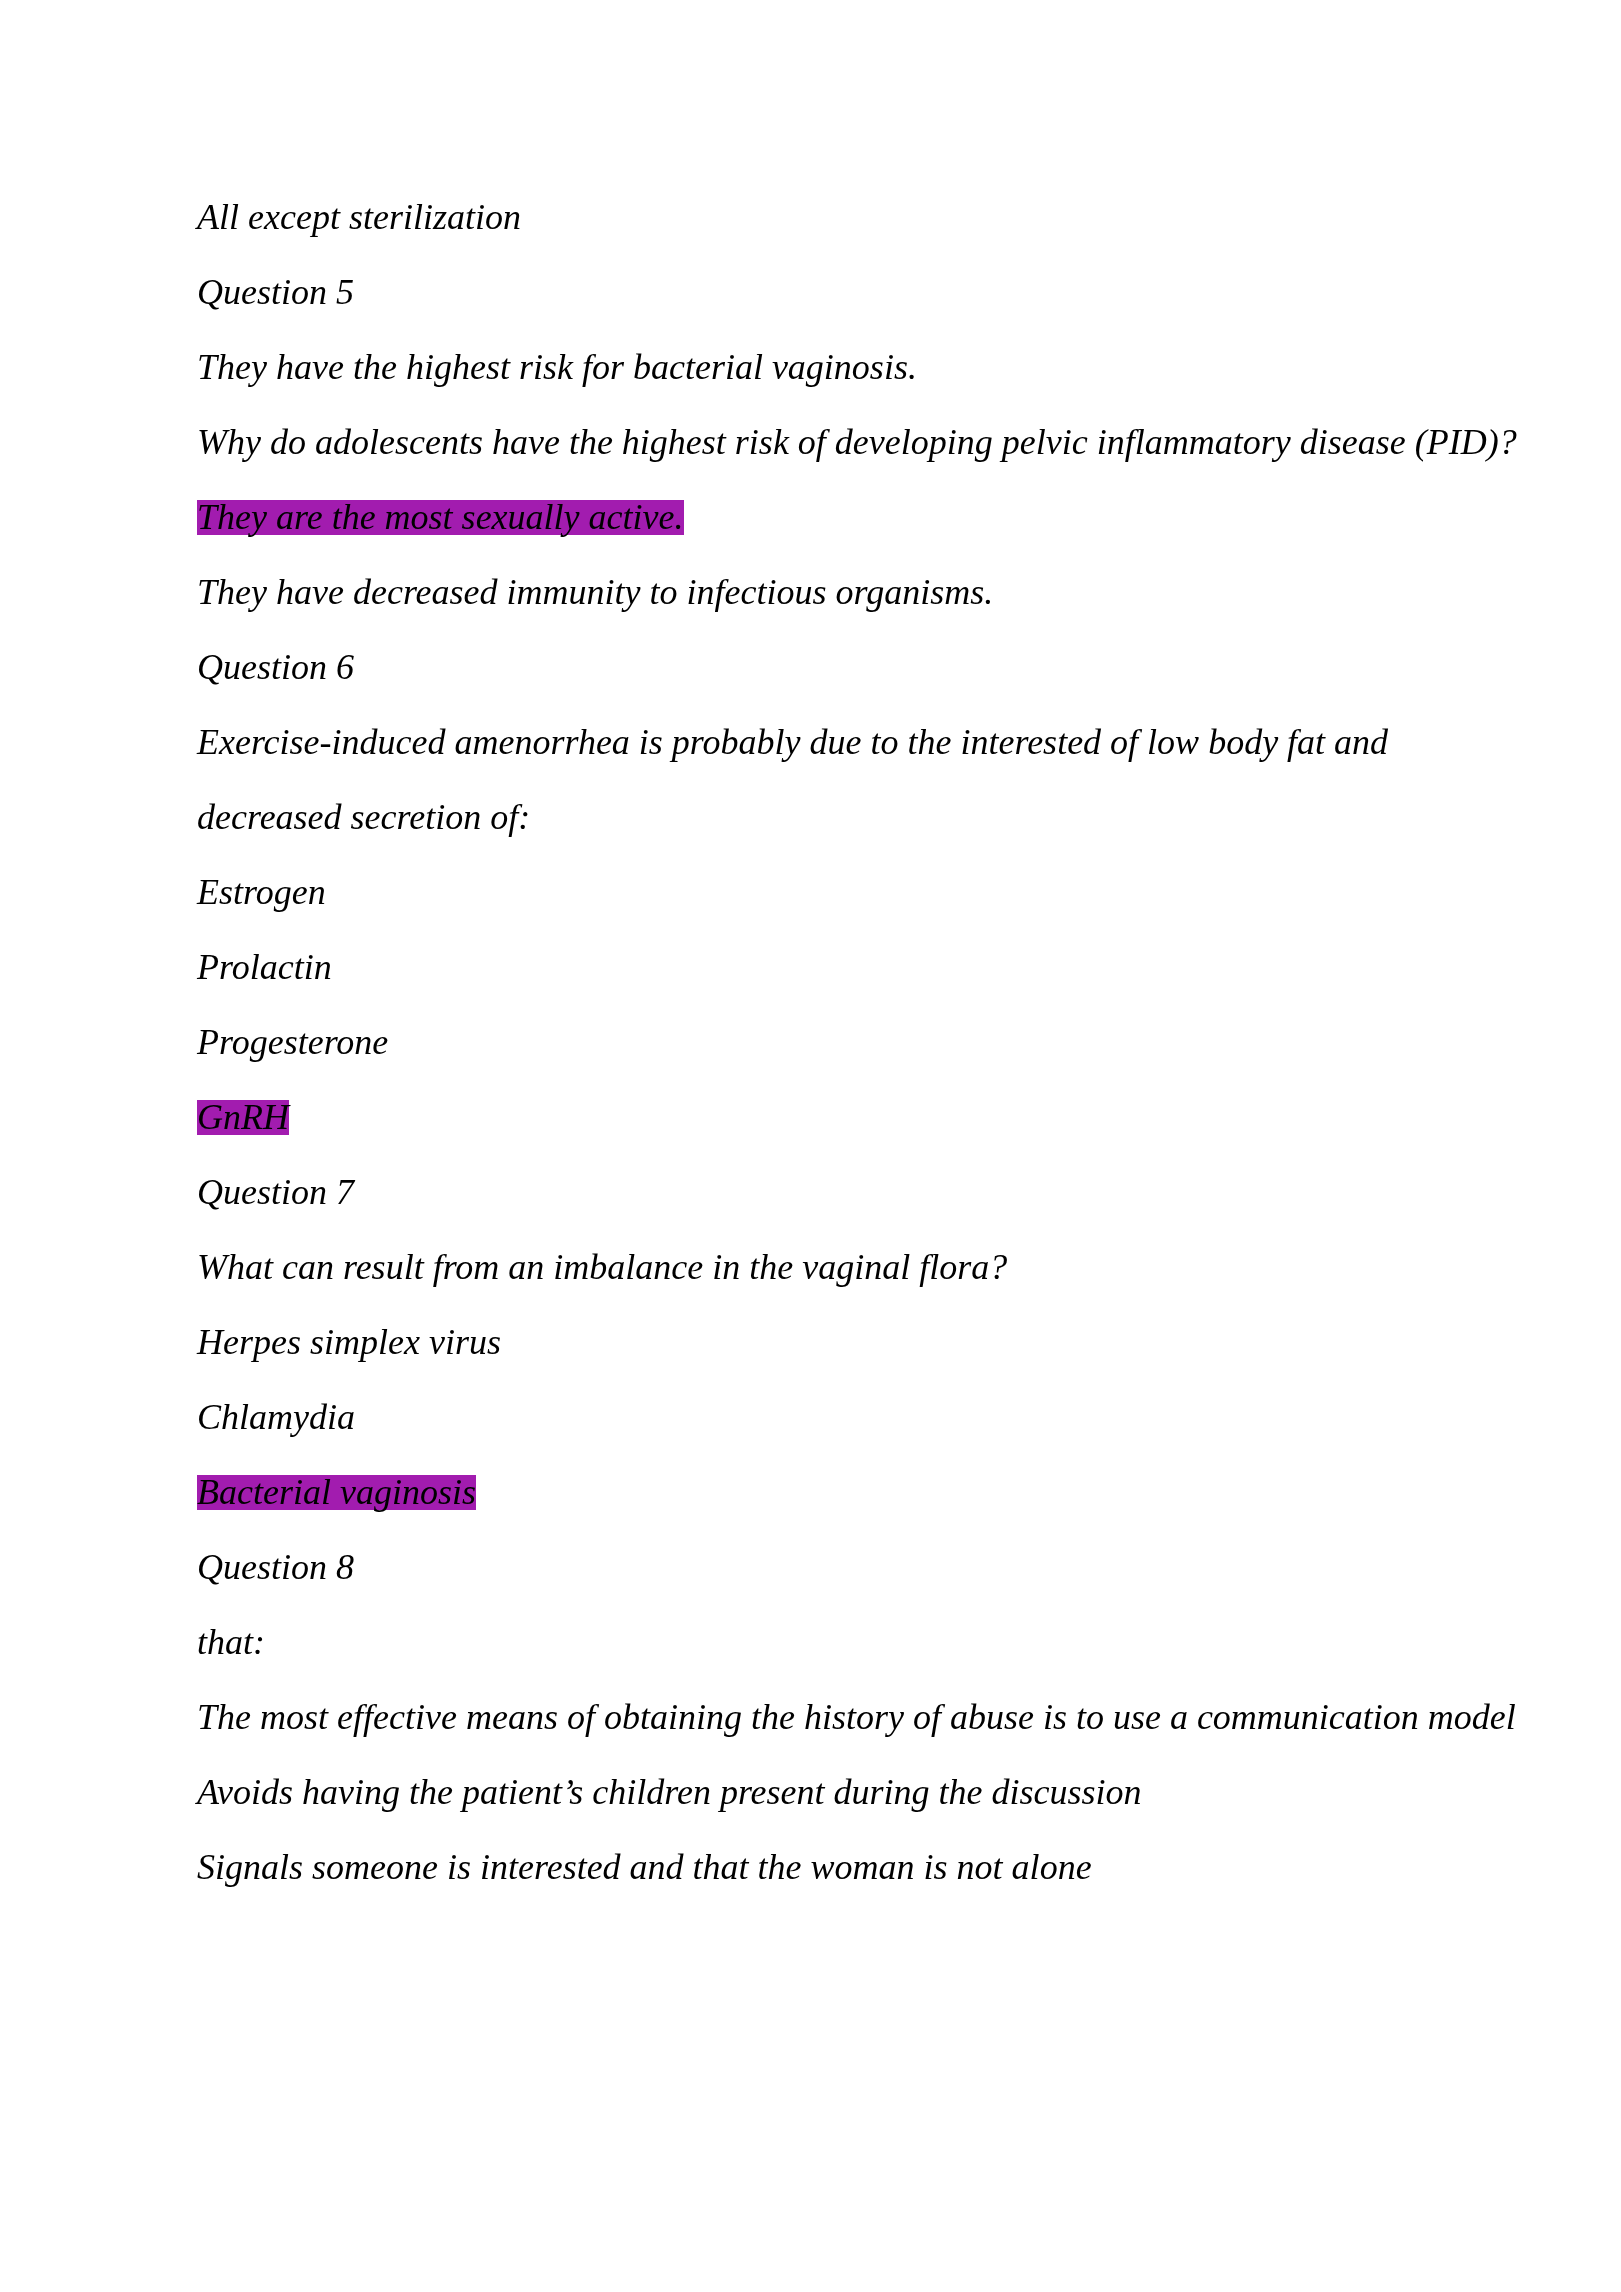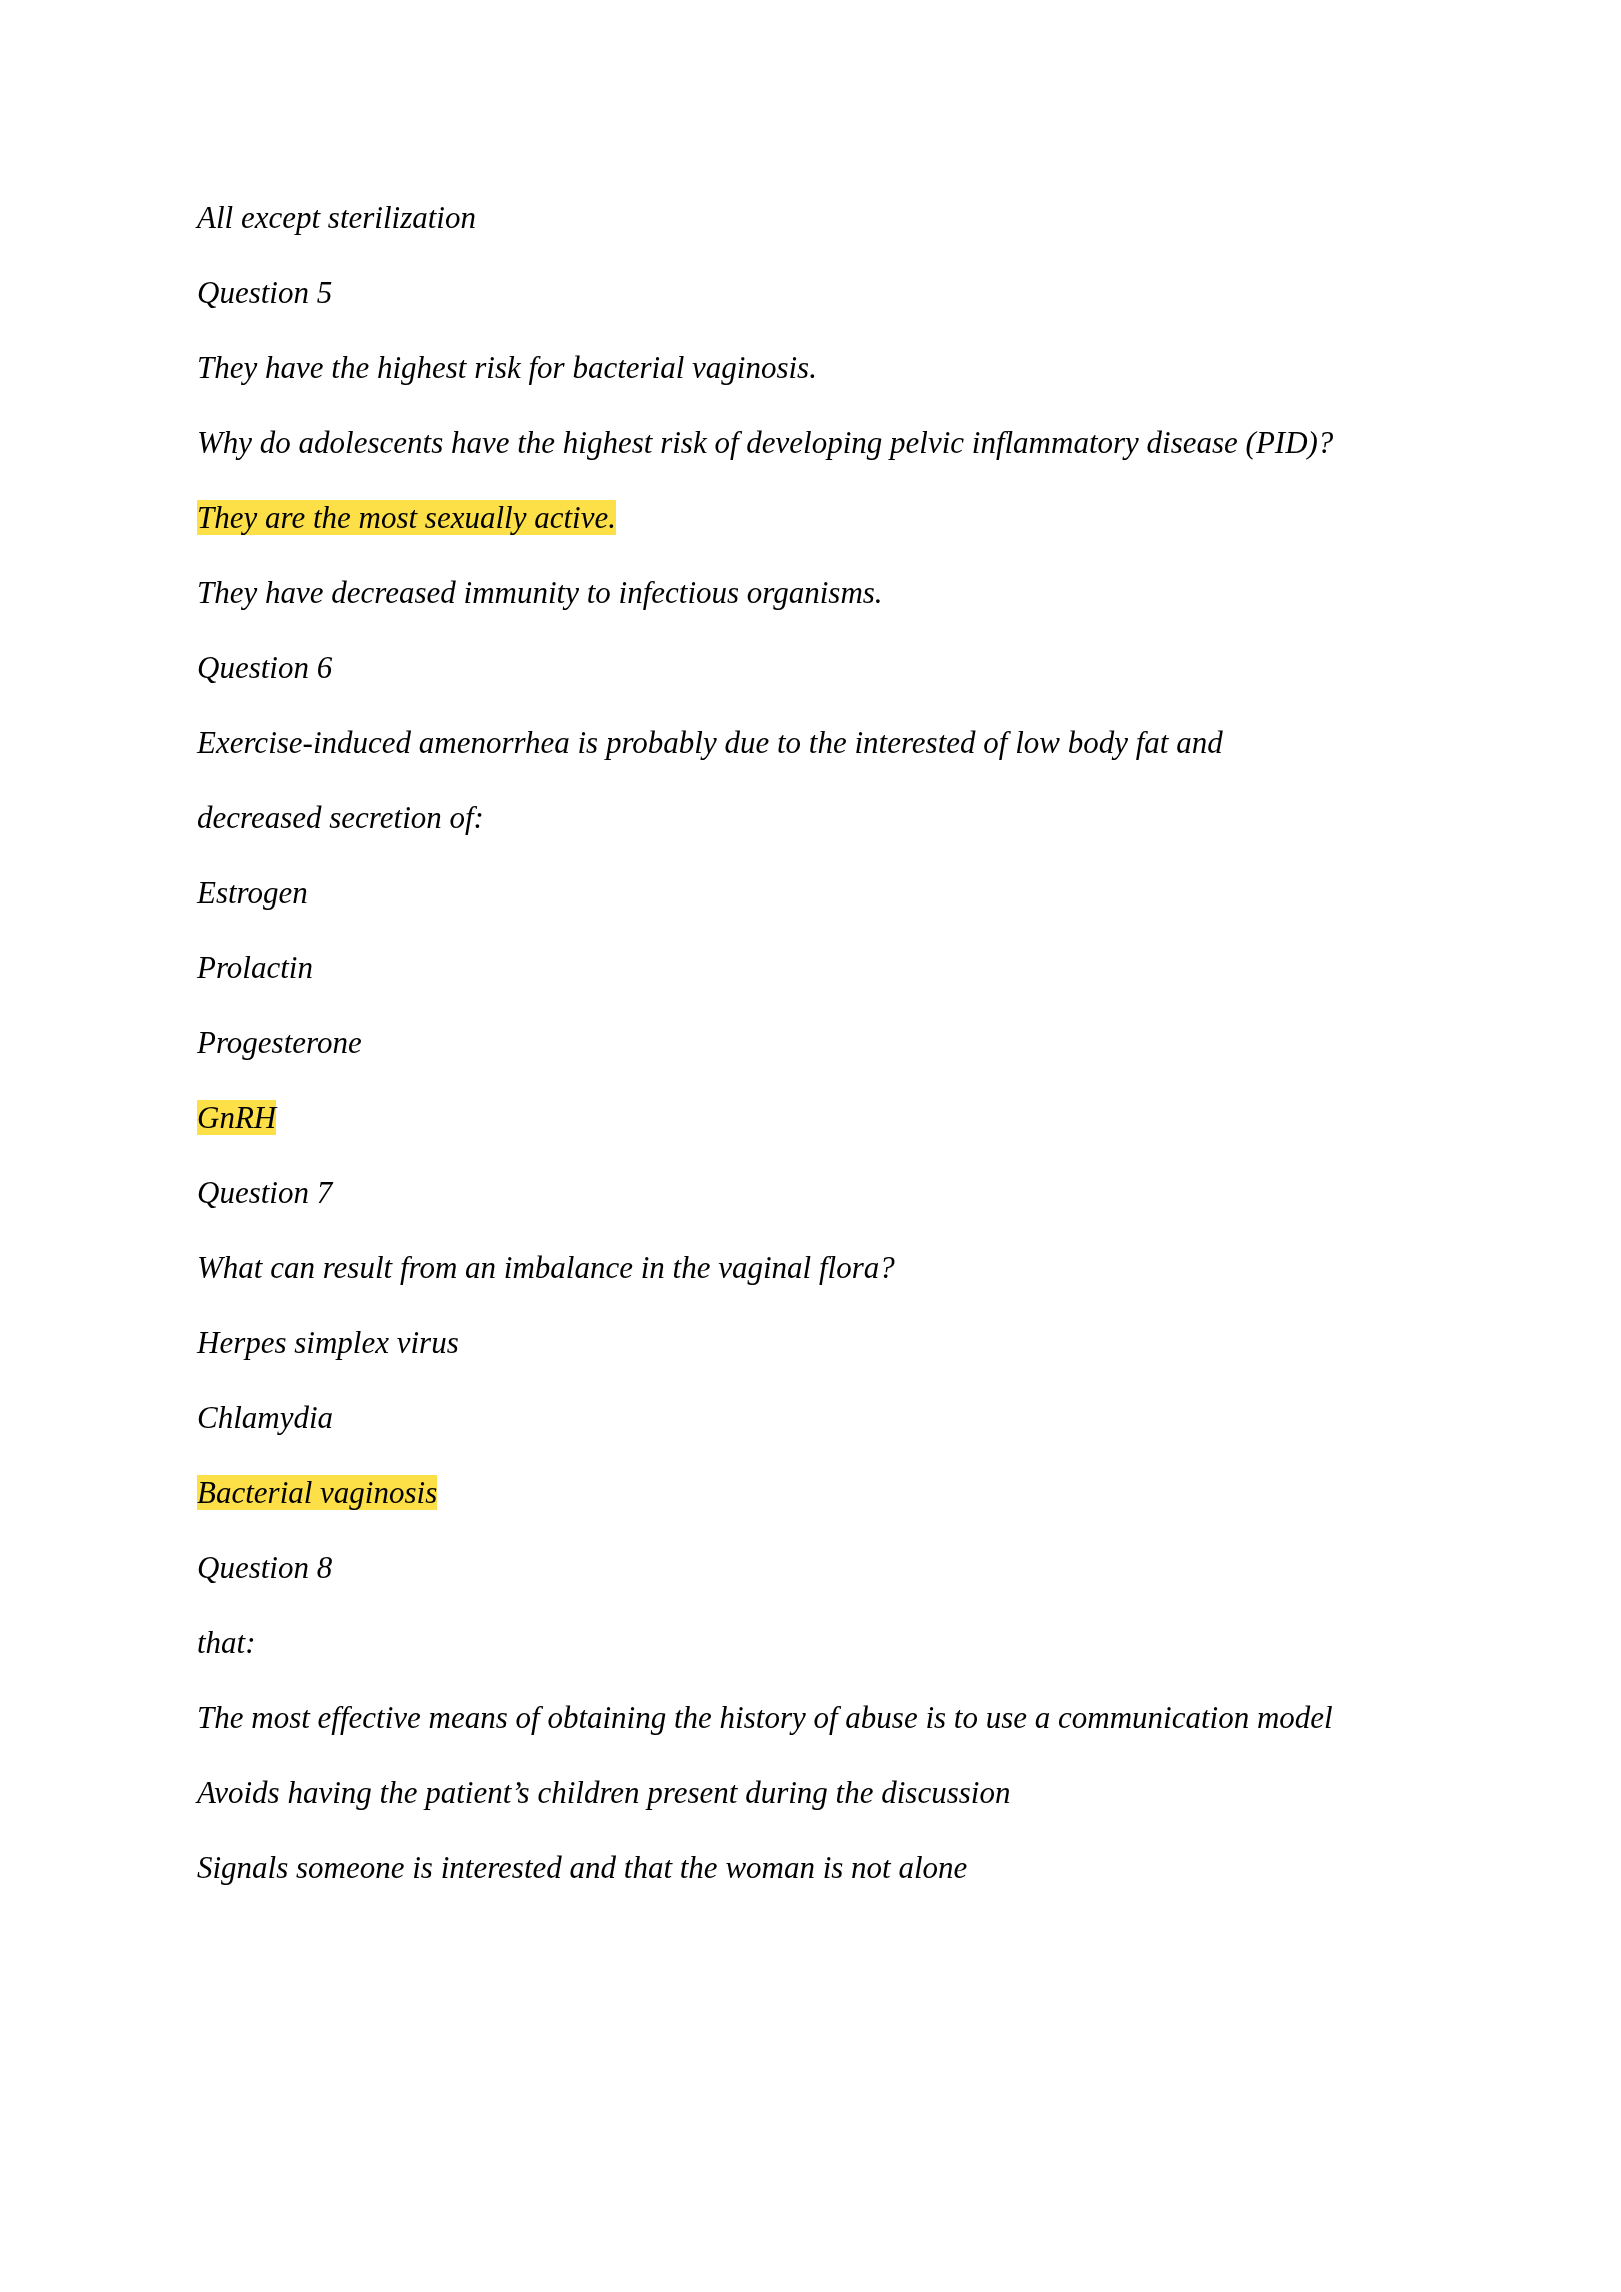--- a/index.html
+++ b/index.html
@@ -25,31 +25,31 @@
     position: absolute;
     left: 197px;
     top: 200px;
     width: 1235px;
   }
   .line {
     height: 75px;
     line-height: 35px;
     font-family: "Liberation Serif", "DejaVu Serif", serif;
     font-style: italic;
-    font-size: 31px;
+    font-size: 36px;
     color: #000000;
     white-space: nowrap;
   }
   .line span {
     display: inline-block;
     line-height: 35px;
     height: 35px;
   }
   .hl {
-    background: #fde047;
+    background: #a21caf;
   }
 </style>
 </head>
 <body>
 
 <div class="page">
   <div class="content">
 
     <div class="line"><span>All except sterilization</span></div>
 

